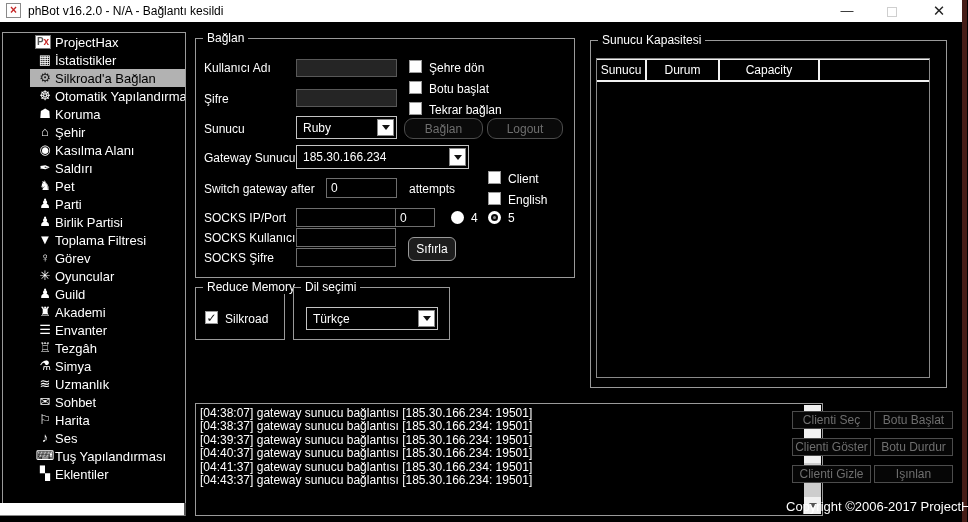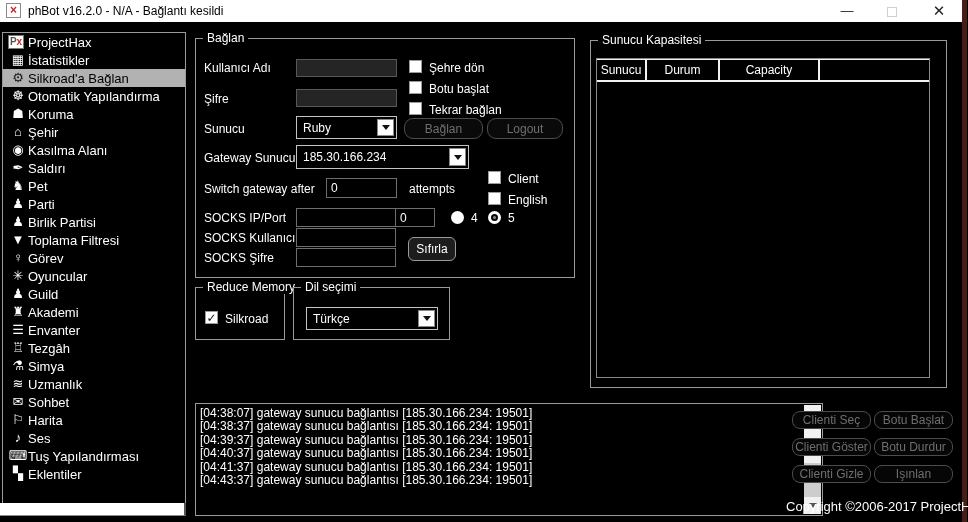--- a/index.html
+++ b/index.html
@@ -14,21 +14,21 @@
   .app-icon { position:absolute; left:6px; top:3px; width:15px; height:15px; border:1px solid #8a8a8a;
     color:#c62828; font-weight:bold; font-size:12px; line-height:13px; text-align:center; background:#fff; }
   .title-text { position:absolute; left:28px; top:4px; font-size:12px; }
   .win-btn { position:absolute; top:0; width:30px; height:22px; text-align:center; line-height:22px; color:#222; background:#fff; border:0; font-size:13px; font-family:inherit; }
   .win-min { right:100px; }
   .win-max { right:55px; }
   .win-max .box { display:inline-block; width:10px; height:10px; border:1px solid #cfcfcf; vertical-align:middle; }
   .win-close { right:8px; font-size:15px; }
   .edge-strip { position:absolute; right:1px; top:0; width:5px; height:522px; background:#461d17; }
   
-  .sidebar { position:absolute; left:2px; top:32px; width:184px; height:473px; border:1px solid #9a9a9a; background:#000; overflow:hidden; }
+  .sidebar { position:absolute; left:2px; top:32px; width:184px; height:473px; border:1px solid #9a9a9a; background:#000; overflow:hidden;padding-left:27px; }
   .side-item { position:relative; height:18px; display:flex; align-items:center; padding-left:5px; cursor:default; }
   .side-item.selected { background:#b2b2b2; color:#000; }
   .side-icon { width:20px; font-size:13px; line-height:16px; text-align:center; color:#fff; flex:0 0 20px; }
   .side-item.selected .side-icon { color:#1a1a1a; }
   .side-icon.px { background:#fff; border:1px solid #777; color:#555; width:16px; height:14px; flex:0 0 16px;
     font-size:10px; font-weight:bold; line-height:12px; margin-right:4px; }
   .side-icon.px i { color:#c62828; font-style:normal; }
   .side-label { font-size:13px; white-space:nowrap;text-align:center; }
   
   .gb { position:absolute; border:1px solid #9a9a9a; background:#000; }
@@ -58,21 +58,21 @@
   .log-line { color:#fff; font-size:12px; line-height:13.4px; white-space:nowrap; }
   .sb { position:absolute; top:1px; right:1px; bottom:1px; width:17px; background:#f1f1f1; }
   .sb-btn { position:absolute; left:0; width:17px; height:17px; background:#f1f1f1; border:0; display:flex; align-items:center; justify-content:center; }
   .sb-up { top:0; } .sb-down { bottom:0; }
   .sb-btn::after { content:""; width:0; height:0; border-left:4px solid transparent; border-right:4px solid transparent; }
   .sb-up::after { border-bottom:5px solid #555; }
   .sb-down::after { border-top:5px solid #555; }
   .sb-thumb { position:absolute; left:0; width:17px; top:58px; height:37px; background:#cdcdcd; }
   
   .actions { position:absolute; left:792px; top:411px; width:166px; }
-  .btn.action { position:static; display:inline-block; width:79px; height:18px; margin:0 3px 9px 0; line-height:16px; border-radius:8px; background:#060606; }
+  .btn.action { position:static; display:inline-block; width:79px; height:18px; margin:0 3px 9px 0; line-height:16px; border-radius:0; background:#060606; }
   .copyright { position:absolute; left:786px; top:499px; color:#fff; font-size:13px; white-space:nowrap; }
   .bl-white { position:absolute; left:0; top:503px; width:186px; height:13px; background:#fff; border-right:2px solid #555; border-bottom:1px solid #8a8a8a; }
 </style>
 </head>
 <body>
 
 <div class="window">
 
   <div class="titlebar">
     <div class="app-icon">×</div>

